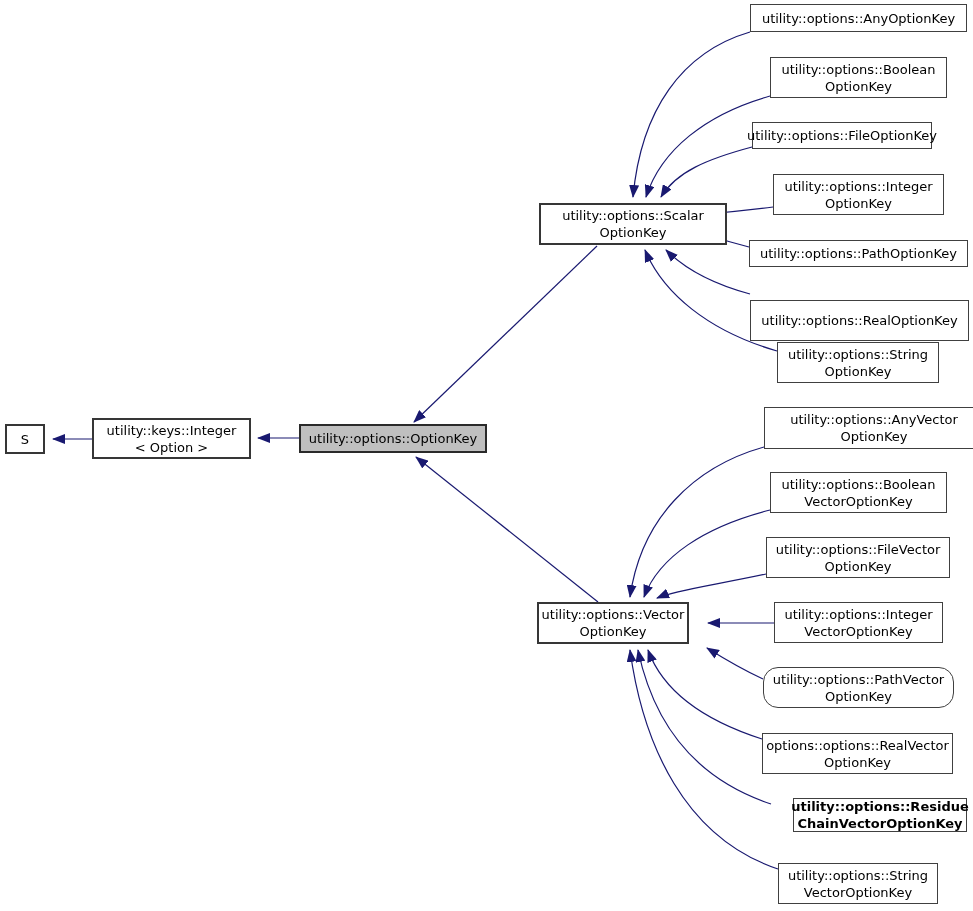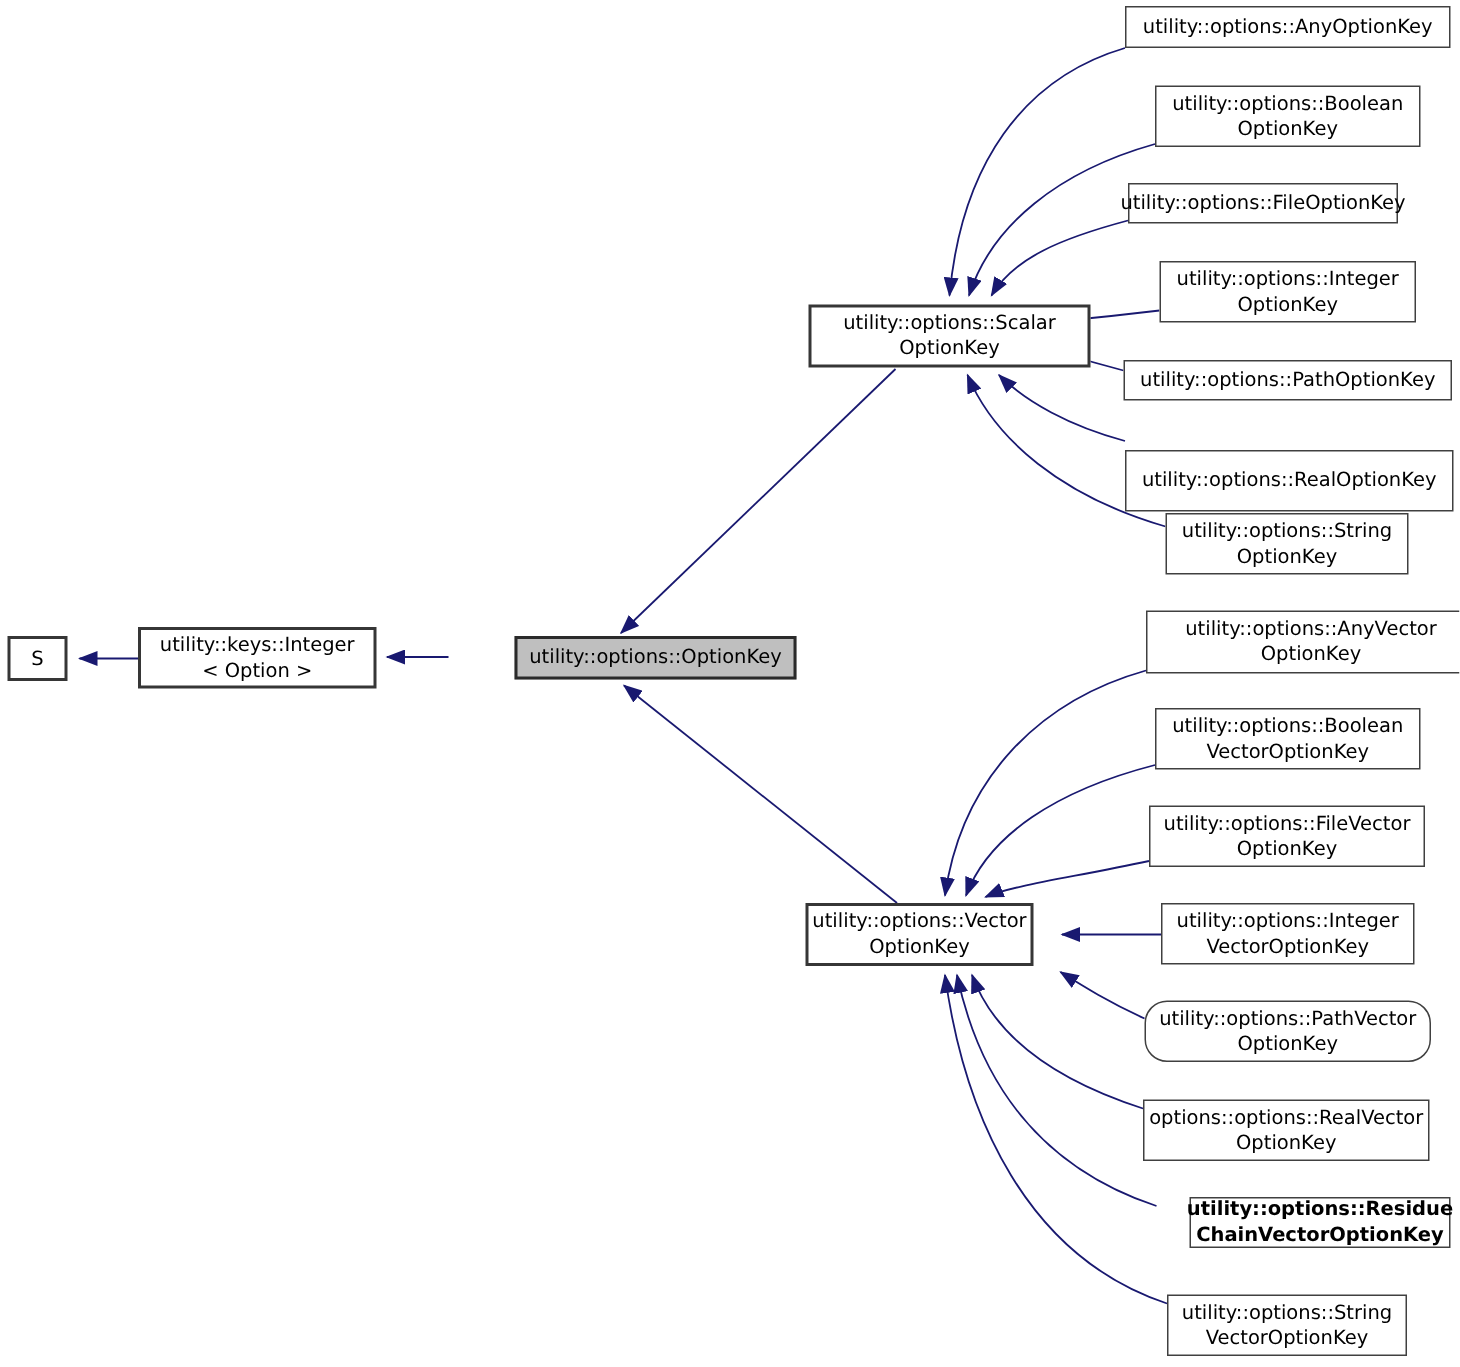--- a/index.html
+++ b/index.html
@@ -44,21 +44,20 @@
     font-size: 13px;
     line-height: 17px;
     white-space: nowrap;
     cursor: pointer;
   }
   .node.highlight {
     background: var(--highlight-fill, #bfbfbf);
     border-width: 2px;
     border-color: #2a2a2a;
     cursor: default;
-    margin-left: 44px;
   }
   .node.thick {
     border-width: 2px;
     border-color: #363636;
   }
   .node .label-line {
     display: block;
   }
 </style>
 </head>

